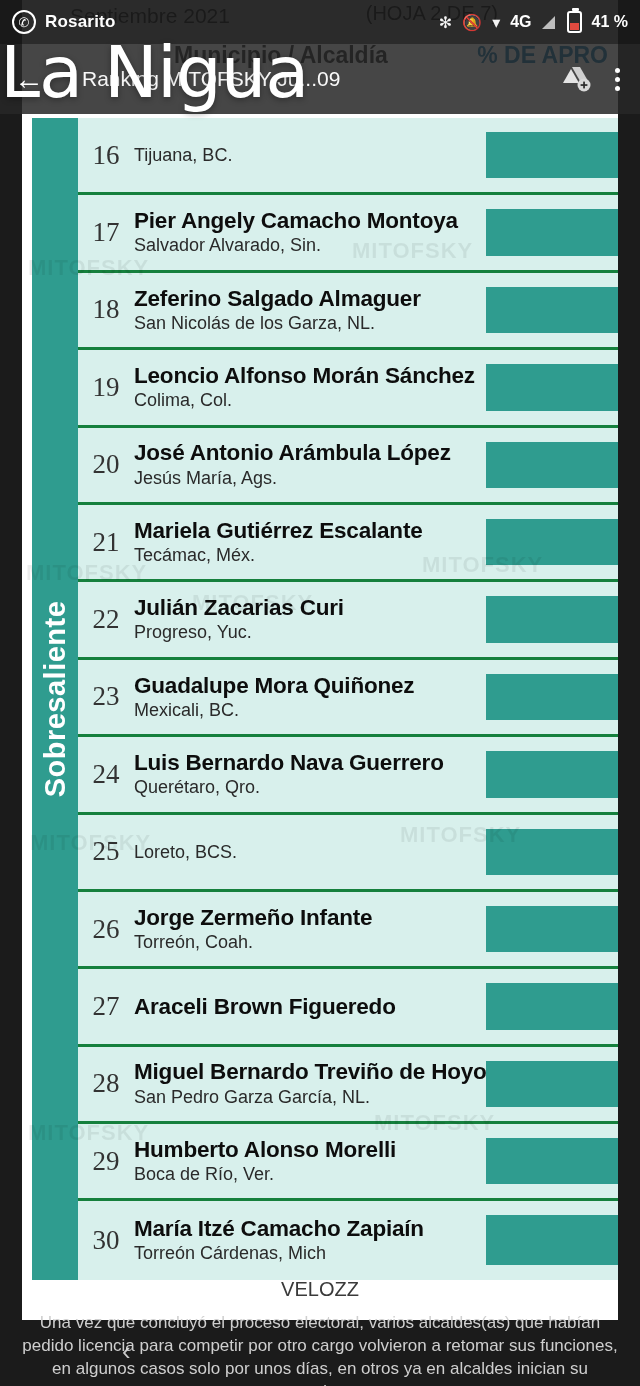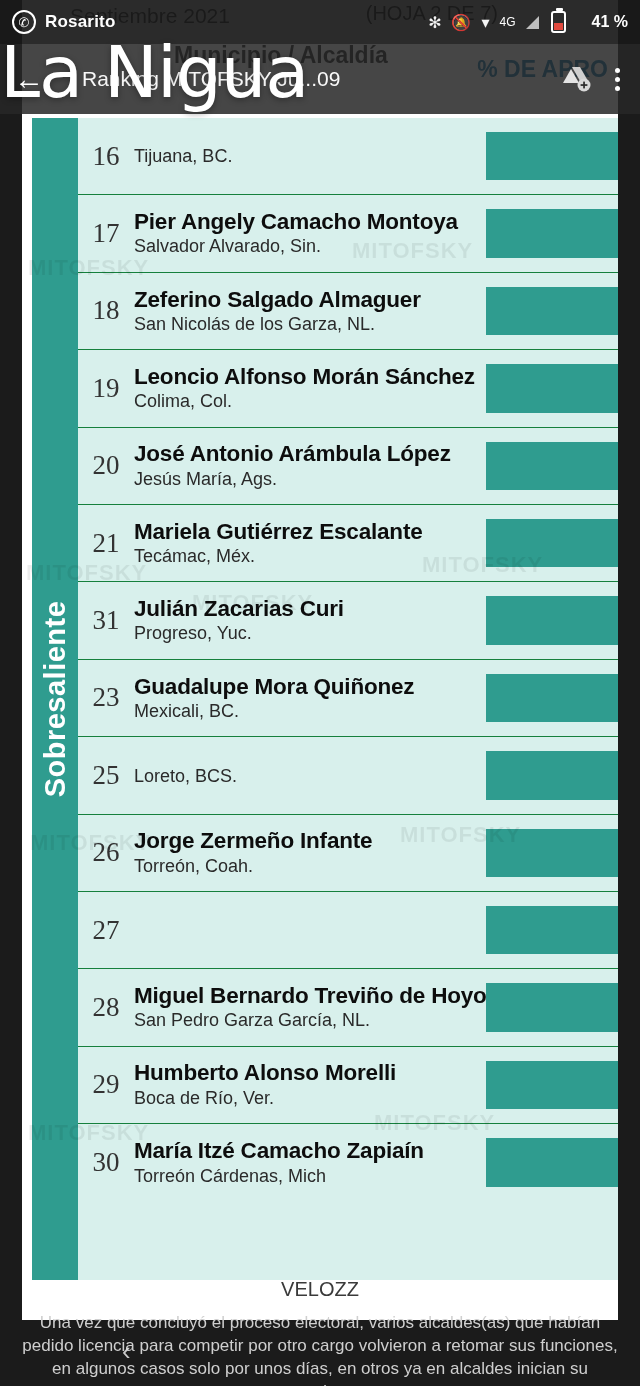--- a/index.html
+++ b/index.html
@@ -34,34 +34,34 @@
   }
   .wa-name { font-size: 17px; font-weight: 600; letter-spacing: .2px; }
   .sb-right { display: flex; align-items: center; gap: 10px; font-size: 15px; }
   .sb-icon { font-size: 16px; opacity: .95; display: inline-block; }
   .sig-tri {
     width: 0; height: 0;
     border-left: 13px solid transparent;
     border-bottom: 13px solid #d8d8d8;
     opacity: .85;
   }
-  .net-txt { font-size: 12px; font-weight: 400; }
+  .net-txt { font-size: 16px; font-weight: 700; }
   .batt {
     width: 15px; height: 22px; border: 2px solid #fff; border-radius: 3px;
     position: relative; margin-left: 2px;
   }
   .batt:before {
     content: ""; position: absolute; top: -5px; left: 3px;
     width: 7px; height: 3px; background: #fff; border-radius: 1px;
   }
   .batt .fill {
     position: absolute; left: 1px; right: 1px; bottom: 1px; height: 41%;
     background: #e04a3f;
   }
-  .batt-pct { font-size: 16px; font-weight: 600; margin-left: 16px; }
+  .batt-pct { font-size: 16px; font-weight: 600; }
 
   
   .appbar {
     position: absolute; top: 44px; left: 0; width: 640px; height: 70px;
     background: rgba(40,40,40,0.86);
     display: flex; align-items: center;
     padding: 0 14px;
     z-index: 35;
     color: #fff;
   }
@@ -101,21 +101,21 @@
   }
   .doc-hoja {
     position: absolute; right: 120px; top: 2px;
     font-size: 20px; color: #2b2b2b;
   }
   .doc-col1 {
     position: absolute; left: 152px; top: 42px;
     font-size: 23px; font-weight: 700; color: #111;
   }
   .doc-col2 {
-    position: absolute; right: 10px; top: 56px;
+    position: absolute; right: 10px; top: 42px;
     font-size: 23px; font-weight: 700; color: #0369a1;
   }
 
   
   .sidebar {
     position: absolute; left: 10px; top: 118px;
     width: 46px; height: 1162px;
     background: #2f9c8f;
   }
   .sidebar span {
@@ -130,21 +130,21 @@
 
   
   .table {
     position: absolute; left: 56px; top: 118px;
     width: 540px; height: 1162px;
     background: #d8f0ec;
   }
   .row {
     position: relative;
     height: 77.4px;
-    border-bottom: 1px solid #15803d;
+    border-bottom: 3px solid #15803d;
     display: flex; align-items: center;
   }
   .row:last-child { border-bottom: none; }
   .rank {
     width: 56px; text-align: center;
     font-size: 27px; color: #333;
     font-family: "Liberation Serif", serif;
     flex: none;
   }
   .who { flex: 1; padding-right: 8px; overflow: hidden; }
@@ -279,40 +279,50 @@
             <div class="rank">21</div>
             <div class="who">
               <div class="nm">Mariela Gutiérrez Escalante</div>
               <div class="pl">Tecámac, Méx.</div>
             </div>
             <div class="bar-cell">
               <div class="bar"></div>
             </div>
           </div>
           <div class="row">
-            <div class="rank">31</div>
+            <div class="rank">22</div>
             <div class="who">
               <div class="nm">Julián Zacarias Curi</div>
               <div class="pl">Progreso, Yuc.</div>
             </div>
             <div class="bar-cell">
               <div class="bar"></div>
             </div>
           </div>
           <div class="row">
             <div class="rank">23</div>
             <div class="who">
               <div class="nm">Guadalupe Mora Quiñonez</div>
               <div class="pl">Mexicali, BC.</div>
             </div>
             <div class="bar-cell">
               <div class="bar"></div>
             </div>
           </div>
           <div class="row">
+            <div class="rank">24</div>
+            <div class="who">
+              <div class="nm">Luis Bernardo Nava Guerrero</div>
+              <div class="pl">Querétaro, Qro.</div>
+            </div>
+            <div class="bar-cell">
+              <div class="bar"></div>
+            </div>
+          </div>
+          <div class="row">
             <div class="rank">25</div>
             <div class="who">
               <div class="pl">Loreto, BCS.</div>
             </div>
             <div class="bar-cell">
               <div class="bar"></div>
             </div>
           </div>
           <div class="row">
             <div class="rank">26</div>
@@ -320,20 +330,21 @@
               <div class="nm">Jorge Zermeño Infante</div>
               <div class="pl">Torreón, Coah.</div>
             </div>
             <div class="bar-cell">
               <div class="bar"></div>
             </div>
           </div>
           <div class="row">
             <div class="rank">27</div>
             <div class="who">
+              <div class="nm">Araceli Brown Figueredo</div>
             </div>
             <div class="bar-cell">
               <div class="bar"></div>
             </div>
           </div>
           <div class="row">
             <div class="rank">28</div>
             <div class="who">
               <div class="nm">Miguel Bernardo Treviño de Hoyos</div>
               <div class="pl">San Pedro Garza García, NL.</div>

